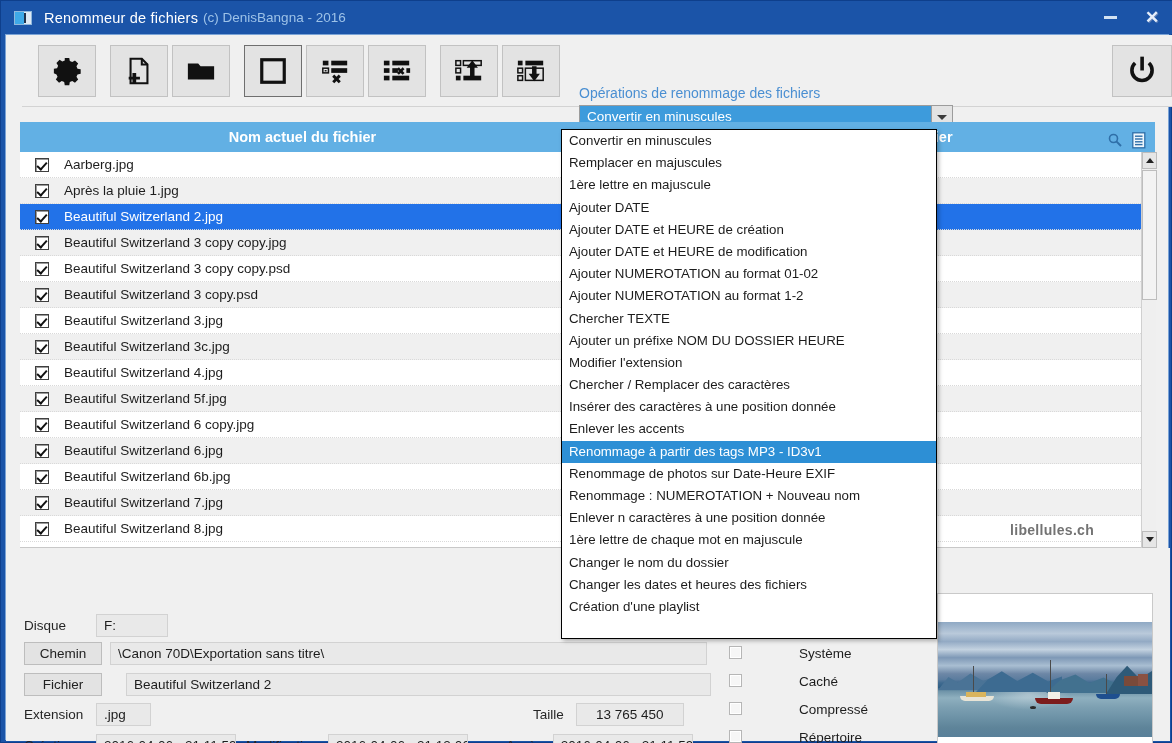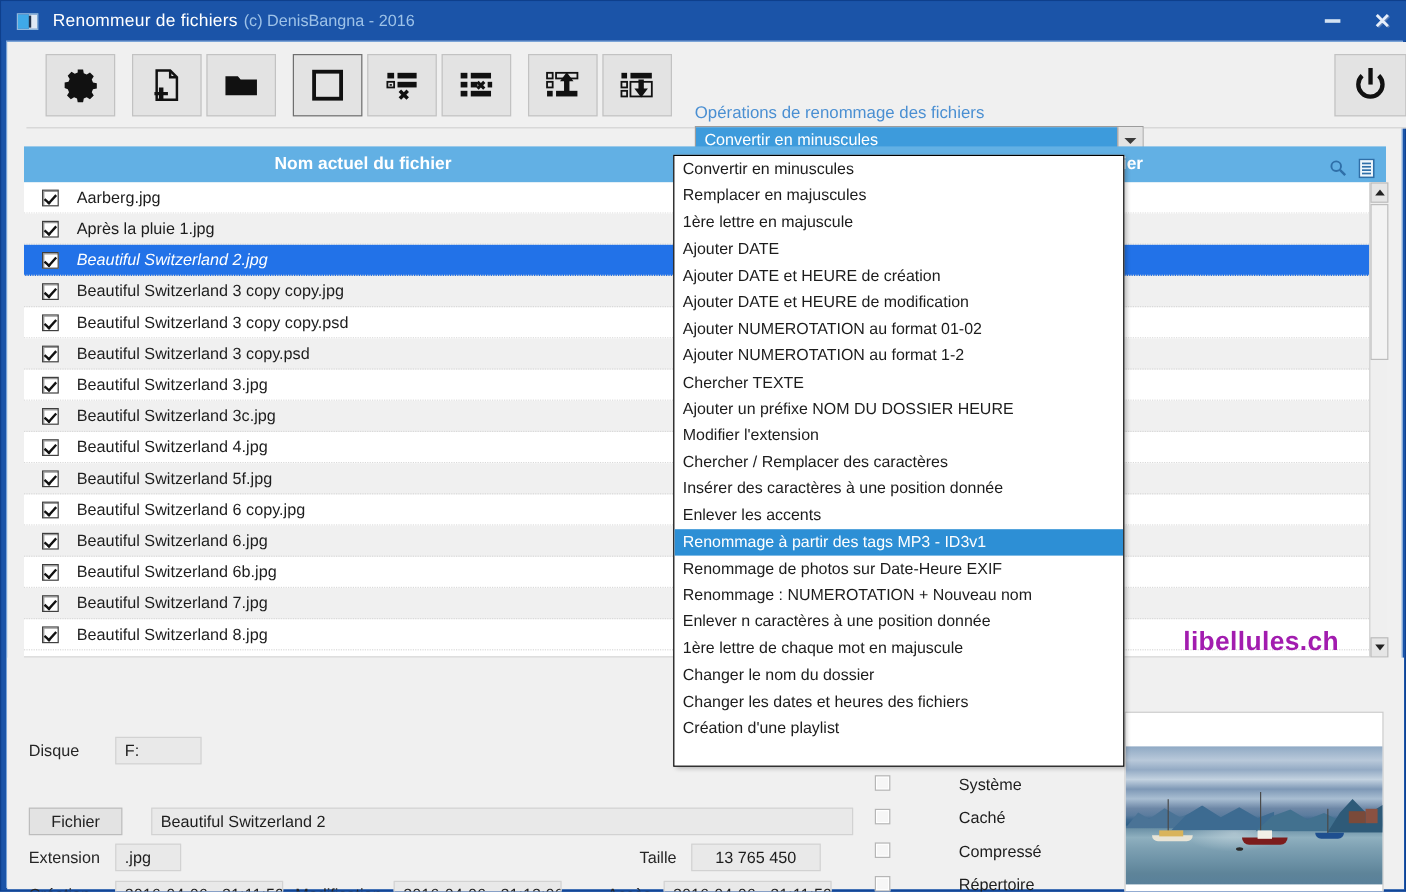--- a/index.html
+++ b/index.html
@@ -141,21 +141,21 @@
     border-bottom: 1px solid #c8c8c8;
     overflow: hidden;
   }
   .row {
     height: 26px; display: flex; align-items: center;
     border-bottom: 1px dotted #d9d9d9;
     position: relative;
   }
   .row.alt { background: #f0f0f0; }
   .row.sel { background: #2272e8; }
-  .row.sel .fname { color: #ffffff; font-style: italic; }
+  .row.sel .fname { color: #ffffff; }
   .cbcell { width: 44px; display:flex; align-items:center; justify-content:center; }
   .cb {
     width: 14px; height: 14px; background: #ffffff;
     border: 1px solid #3f3f3f;
     box-shadow: inset 1px 1px 0 #9a9a9a;
     position: relative;
   }
   .cb.checked::after {
     content:""; position:absolute; left:3px; top:1px;
     width:4px; height:8px; border:solid #111; border-width: 0 2px 2px 0;
@@ -178,22 +178,22 @@
   .sb-up i { width:0;height:0;border-left:4px solid transparent;border-right:4px solid transparent;border-bottom:5px solid #222; display:block;}
   .sb-dn i { width:0;height:0;border-left:4px solid transparent;border-right:4px solid transparent;border-top:5px solid #222; display:block;}
   #sb-thumb {
     position:absolute; left:0; top:18px; width:15px; height:130px;
     background:#f3f3f3; border:1px solid #bdbdbd;
   }
   .sb-dn { position:absolute; left:0; bottom:0; }
 
   
   #watermark {
-    position:absolute; left: 980px; top: 487px;
-    color:#a21caf; font-size: 22px; font-weight: bold; letter-spacing:.3px;
+    position:absolute; left: 1004px; top: 487px;
+    color:#737373; font-size: 14px; font-weight: bold; letter-spacing:.3px;
     z-index: 5;
   }
 
   
   #bottom {
     position: absolute; left: 0; top: 513px; width: 1164px; height: 193px;
     background: #f0f0f0;
   }
   .frow { position: absolute; display: flex; align-items: center; }
   .flabel { font-size: 13.5px; color: #262626; }
@@ -501,20 +501,24 @@
 
     <div id="watermark">libellules.ch</div>
 
     <div id="bottom">
 
       <div class="frow" style="left:18px; top:66px;">
         <span class="flabel" style="width:72px;">Disque</span>
         <span class="fbox" style="width:72px;">F:</span>
       </div>
 
+      <div class="frow" style="left:18px; top:94px;">
+        <span class="fbtn">Chemin</span>
+        <span class="fbox" style="width:597px; margin-left:8px;">\Canon 70D\Exportation sans titre\</span>
+      </div>
 
       <div class="frow" style="left:18px; top:125px;">
         <span class="fbtn">Fichier</span>
         <span class="fbox" style="width:585px; margin-left:24px;">Beautiful Switzerland 2</span>
       </div>
 
       <div class="frow" style="left:18px; top:155px;">
         <span class="flabel" style="width:72px;">Extension</span>
         <span class="fbox" style="width:55px;">.jpg</span>
       </div>

